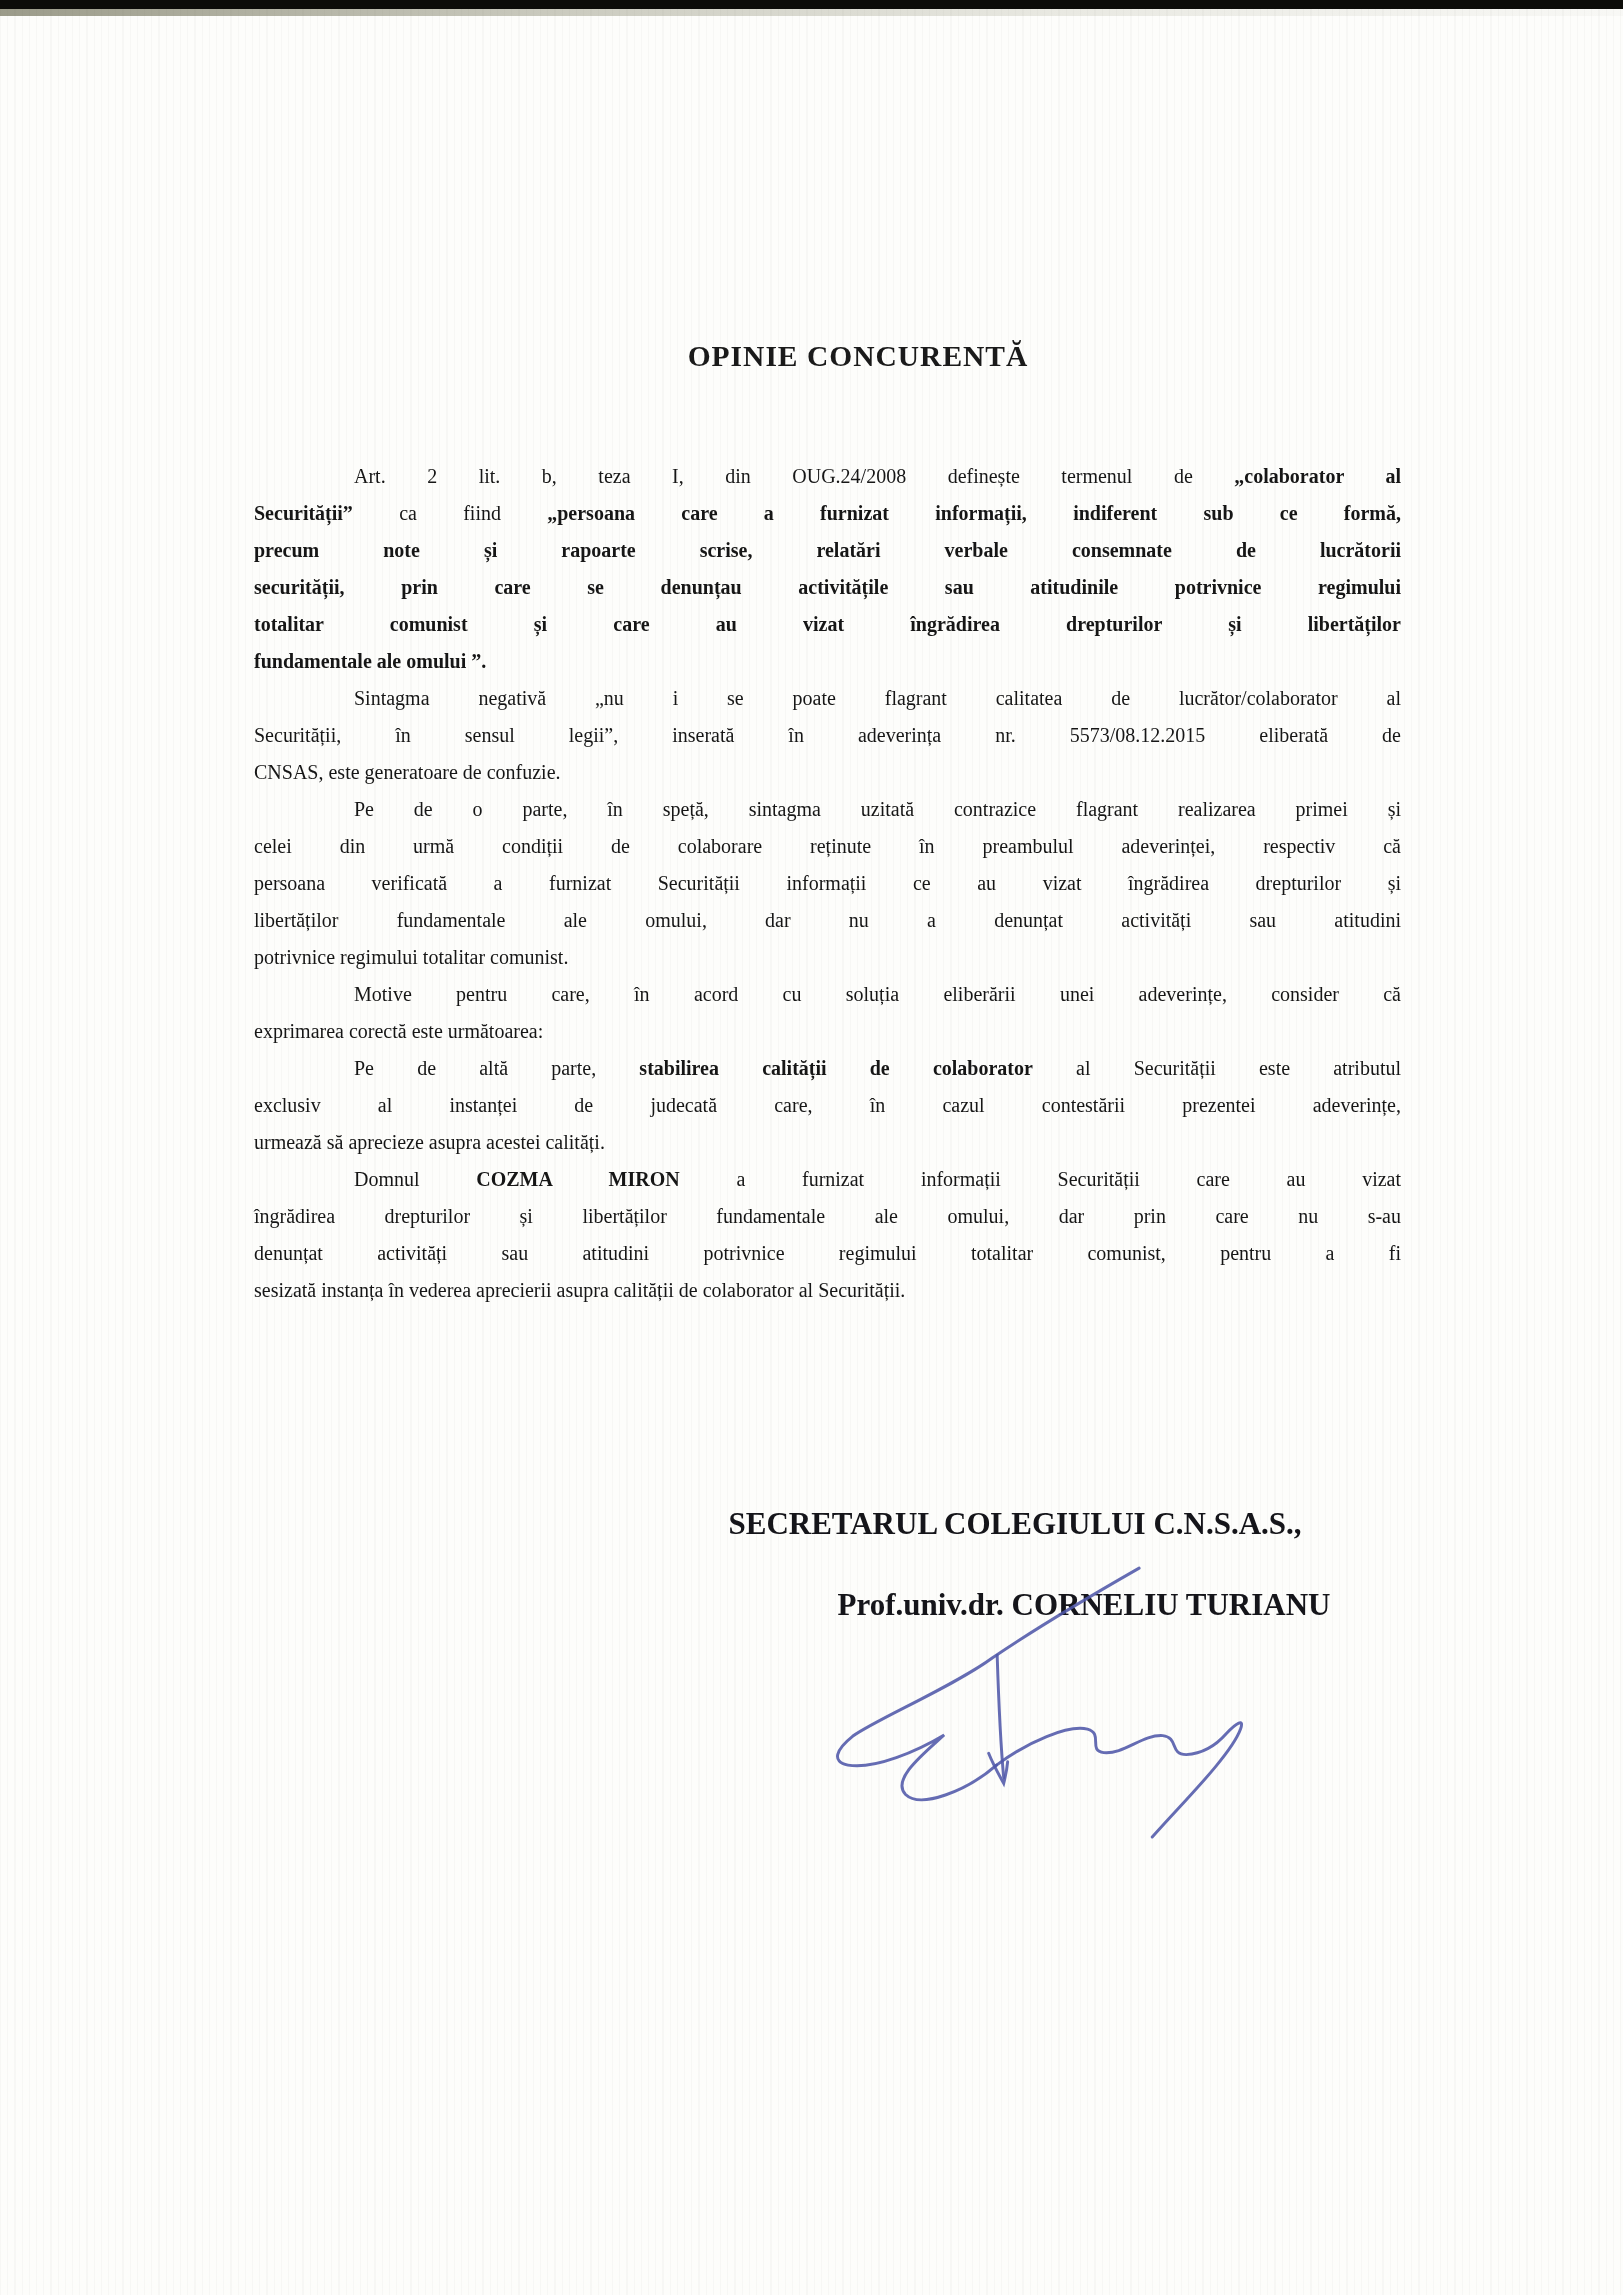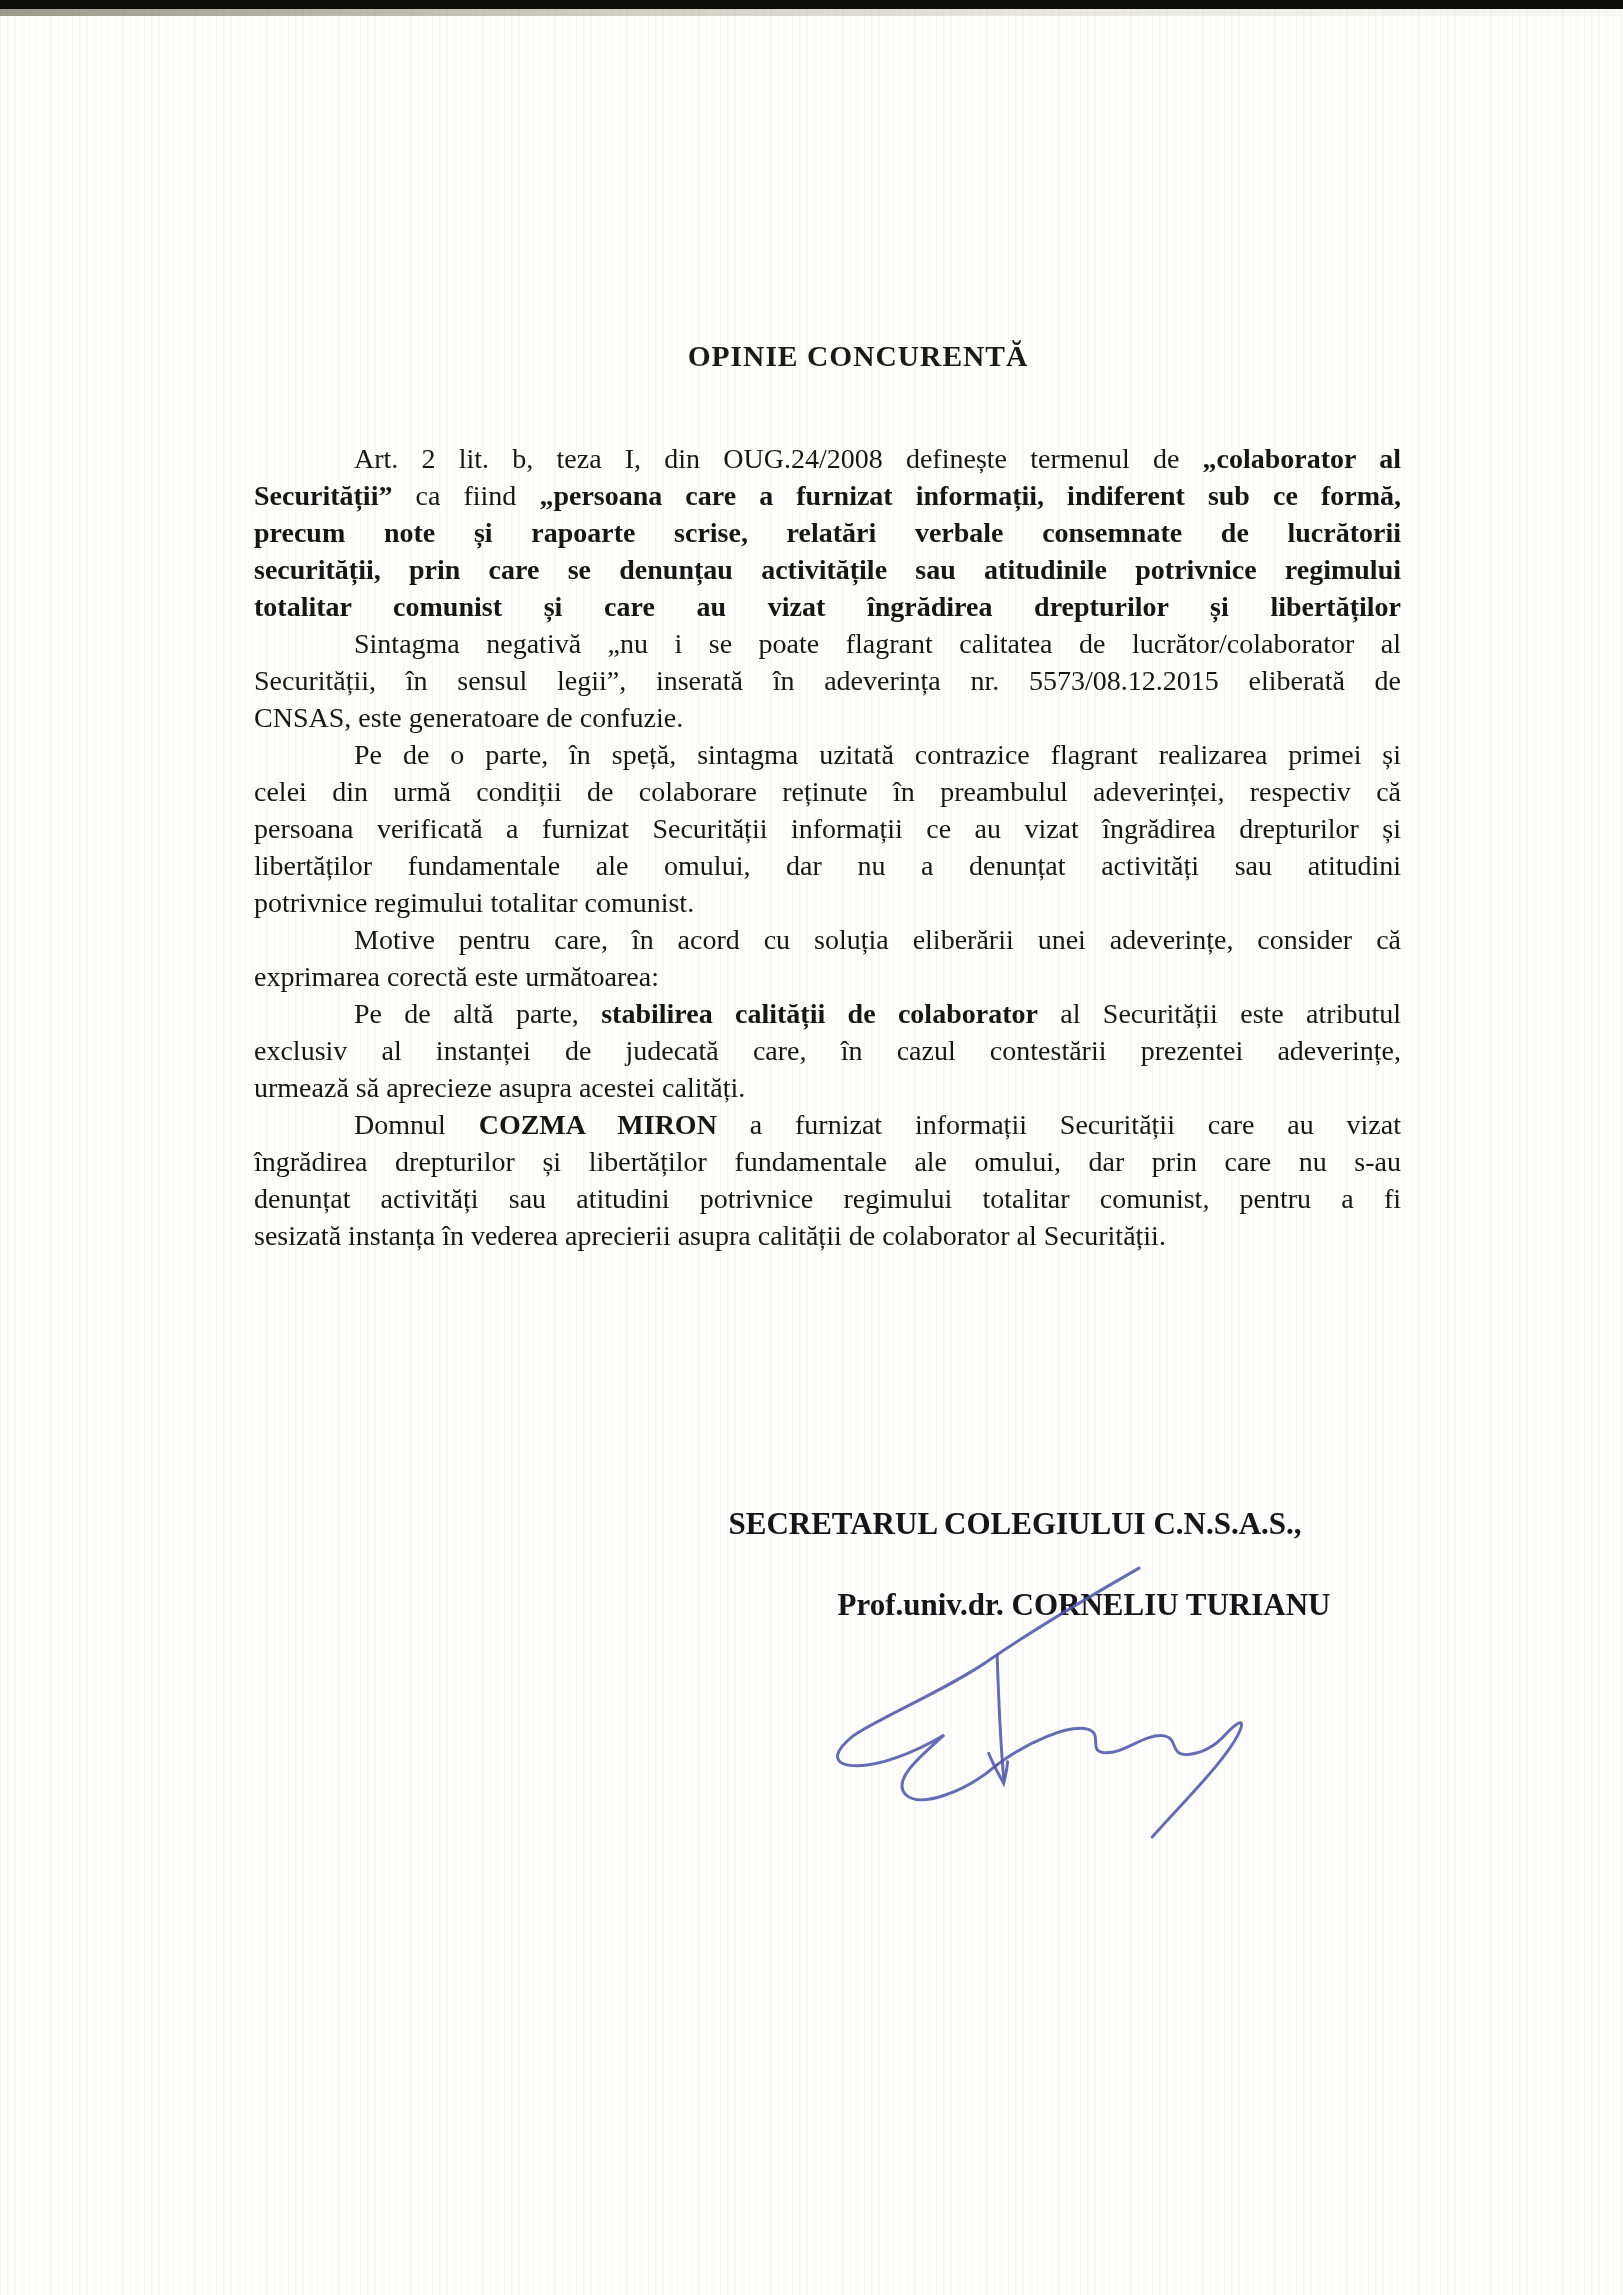--- a/index.html
+++ b/index.html
@@ -35,24 +35,24 @@
     left: 858px;
     transform: translateX(-50%);
     font-size: 29.5px;
     font-weight: bold;
     letter-spacing: 1px;
     color: #1a1a1a;
     white-space: nowrap;
   }
   .body-text {
     position: absolute;
-    top: 440px;
+    top: 458px;
     left: 254px;
     width: 1147px;
-    font-size: 28px;
+    font-size: 20px;
     color: #161616;
   }
   .line {
     line-height: 37px;
     height: 37px;
     text-align: justify;
     text-align-last: justify;
     white-space: normal;
   }
   .line.first { text-indent: 100px; }
@@ -86,20 +86,21 @@
 
   <div class="doc-title">OPINIE CONCURENTĂ</div>
 
   <div class="body-text" style="color: rgb(22, 22, 22);">
       <div>
         <div class="line first"><span>Art. 2 lit. b, teza I, din OUG.24/2008 definește termenul de </span><span class="b">„colaborator al</span></div>
         <div class="line"><span class="b">Securității”</span><span> ca fiind </span><span class="b">„persoana care a furnizat informații, indiferent sub ce formă,</span></div>
         <div class="line"><span class="b">precum note și rapoarte scrise, relatări verbale consemnate de lucrătorii</span></div>
         <div class="line"><span class="b">securității, prin care se denunțau activitățile sau atitudinile potrivnice regimului</span></div>
         <div class="line"><span class="b">totalitar comunist și care au vizat îngrădirea drepturilor și libertăților</span></div>
+        <div class="line last"><span class="b">fundamentale ale omului ”.</span></div>
       </div>
       <div>
         <div class="line first"><span>Sintagma negativă „nu i se poate flagrant calitatea de lucrător/colaborator al</span></div>
         <div class="line"><span>Securității, în sensul legii”, inserată în adeverința nr. 5573/08.12.2015 eliberată de</span></div>
         <div class="line last"><span>CNSAS, este generatoare de confuzie.</span></div>
       </div>
       <div>
         <div class="line first"><span>Pe de o parte, în speță, sintagma uzitată contrazice flagrant realizarea primei și</span></div>
         <div class="line"><span>celei din urmă condiții de colaborare reținute în preambulul adeverinței, respectiv că</span></div>
         <div class="line"><span>persoana verificată a furnizat Securității informații ce au vizat îngrădirea drepturilor și</span></div>

